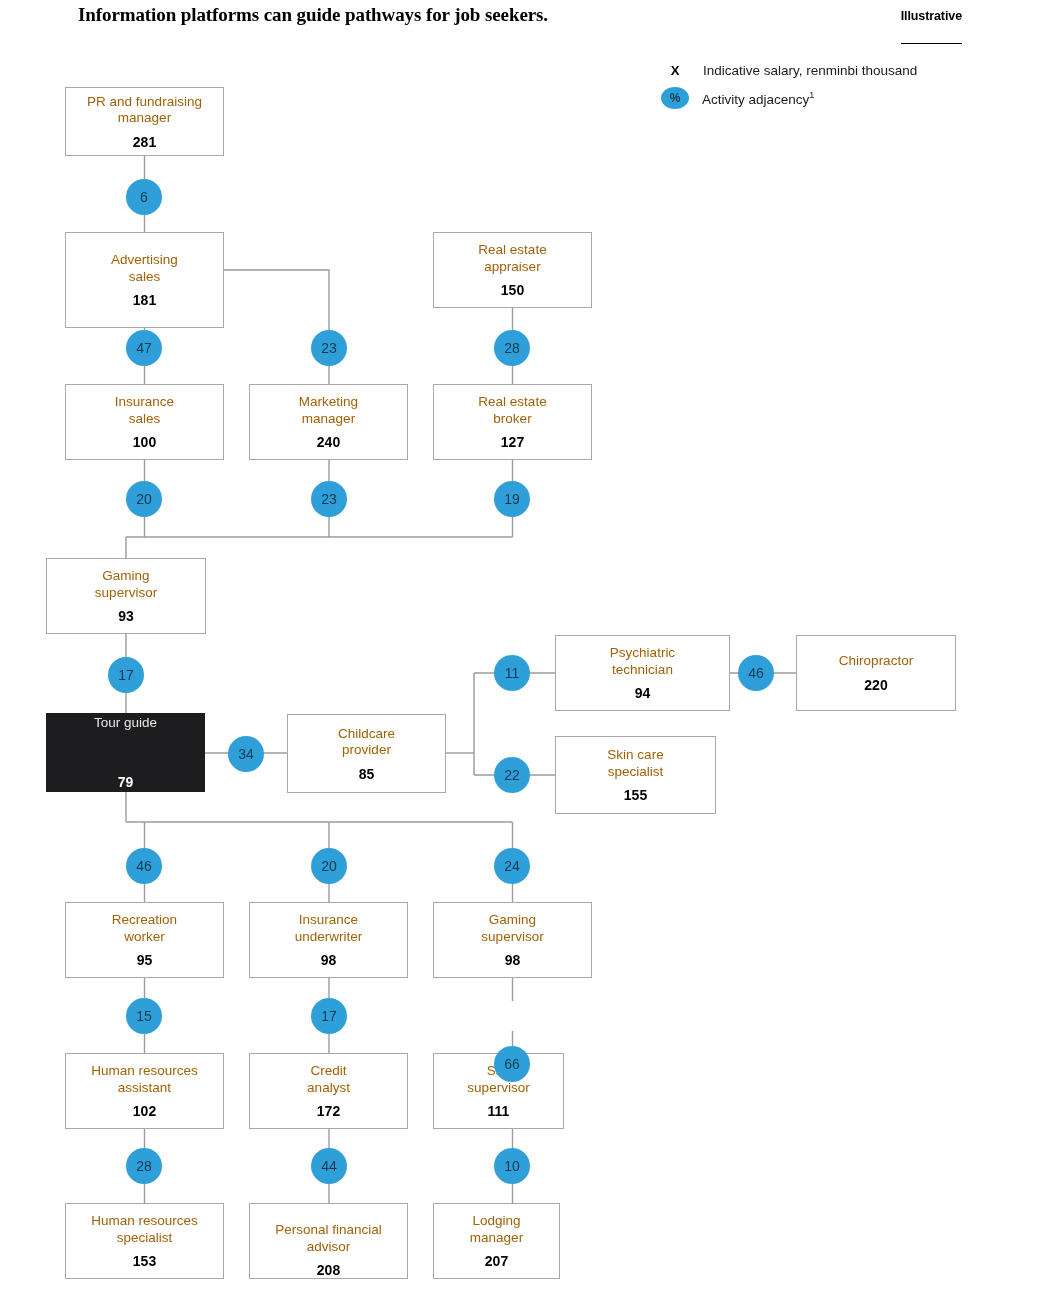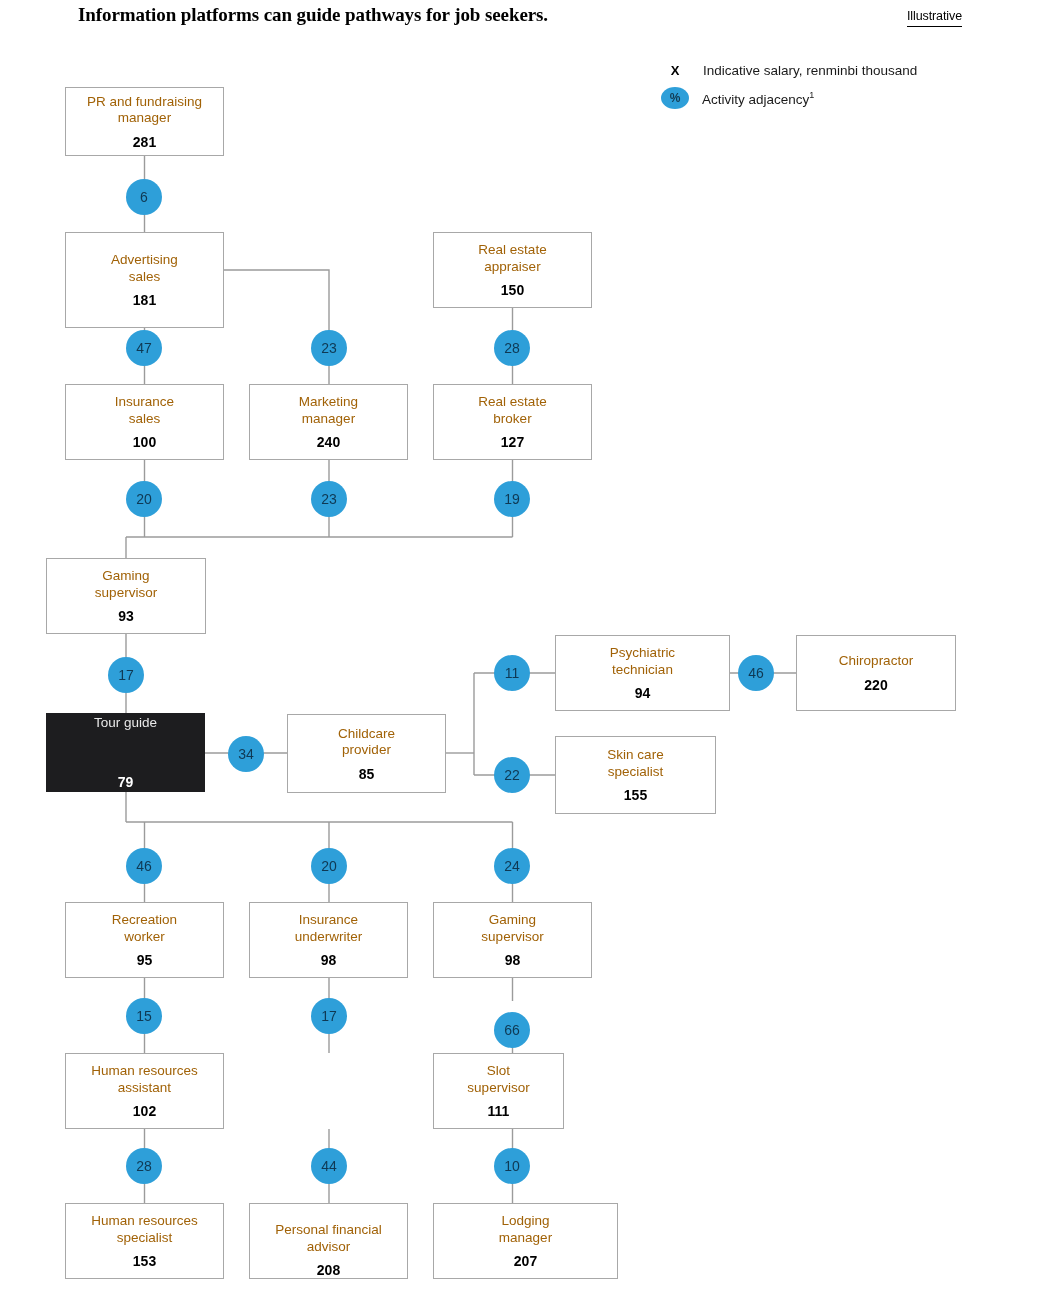--- a/index.html
+++ b/index.html
@@ -11,22 +11,22 @@
   #stage{position:relative;width:1050px;height:1295px;}
 
   
   .title{
     position:absolute;left:38px;top:4px;
     font-family:"Liberation Serif", serif;
     font-weight:bold;font-size:19px;letter-spacing:-.1px;color:#000;margin-left:40px;
   }
   .illustrative{
     position:absolute;right:88px;top:9px;
-    font-size:12.5px;font-weight:normal;color:#000;
-    border-bottom:1.6px solid #000;padding-bottom:3px;letter-spacing:-.1px;
+    font-size:12.5px;font-weight:bold;color:#000;
+    border-bottom:1.6px solid #000;padding-bottom:20px;letter-spacing:-.1px;
   }
   .legend{position:absolute;left:660px;top:56px;}
   .legend-row{display:flex;align-items:center;height:28px;}
   .legend-mark{
     width:30px;text-align:center;font-size:13px;font-weight:bold;color:#000;
     flex:0 0 30px;
   }
   .legend-chip{
     width:28px;height:22px;border-radius:50%;background:#2e9fd9;
     color:#123a52;font-size:12px;font-weight:bold;
@@ -220,40 +220,45 @@
 supervisor</span>
     <span class="vl">98</span>
   </div>
 
   <div class="node" style="left:65px;top:1053px;width:159px;height:76px;">
     <span class="nm">Human resources
 assistant</span>
     <span class="vl">102</span>
   </div>
 
+  <div class="node" style="left:249px;top:1053px;width:159px;height:76px;">
+    <span class="nm">Credit
+analyst</span>
+    <span class="vl">172</span>
+  </div>
 
   <div class="node" style="left:433px;top:1053px;width:131px;height:76px;">
     <span class="nm">Slot
 supervisor</span>
     <span class="vl">111</span>
   </div>
 
   <div class="node" style="left:65px;top:1203px;width:159px;height:76px;">
     <span class="nm">Human resources
 specialist</span>
     <span class="vl">153</span>
   </div>
 
   <div class="node" style="left:249px;top:1203px;width:159px;height:76px;justify-content:flex-end;">
     <span class="nm">Personal financial
 advisor</span>
     <span class="vl">208</span>
   </div>
 
-  <div class="node" style="left:433px;top:1203px;width:185px;height:76px;">
+  <div class="node" style="left:433px;top:1203px;width:127px;height:76px;">
     <span class="nm">Lodging
 manager</span>
     <span class="vl">207</span>
   </div>
 
   <div class="pct" style="left:126px;top:179px;">6</div>
   <div class="pct" style="left:126px;top:330px;">47</div>
   <div class="pct" style="left:311px;top:330px;">23</div>
   <div class="pct" style="left:494px;top:330px;">28</div>
   <div class="pct" style="left:126px;top:481px;">20</div>
@@ -262,18 +267,18 @@
   <div class="pct" style="left:108px;top:657px;">17</div>
   <div class="pct" style="left:228px;top:736px;">34</div>
   <div class="pct" style="left:494px;top:655px;">11</div>
   <div class="pct" style="left:494px;top:757px;">22</div>
   <div class="pct" style="left:738px;top:655px;">46</div>
   <div class="pct" style="left:126px;top:848px;">46</div>
   <div class="pct" style="left:311px;top:848px;">20</div>
   <div class="pct" style="left:494px;top:848px;">24</div>
   <div class="pct" style="left:126px;top:998px;">15</div>
   <div class="pct" style="left:311px;top:998px;">17</div>
-  <div class="pct" style="left:494px;top:1012px;">66</div>
+  <div class="pct" style="left:494px;top:1046px;">66</div>
   <div class="pct" style="left:126px;top:1148px;">28</div>
   <div class="pct" style="left:311px;top:1148px;">44</div>
   <div class="pct" style="left:494px;top:1148px;">10</div>
 
 </div>
 
 </body></html>

